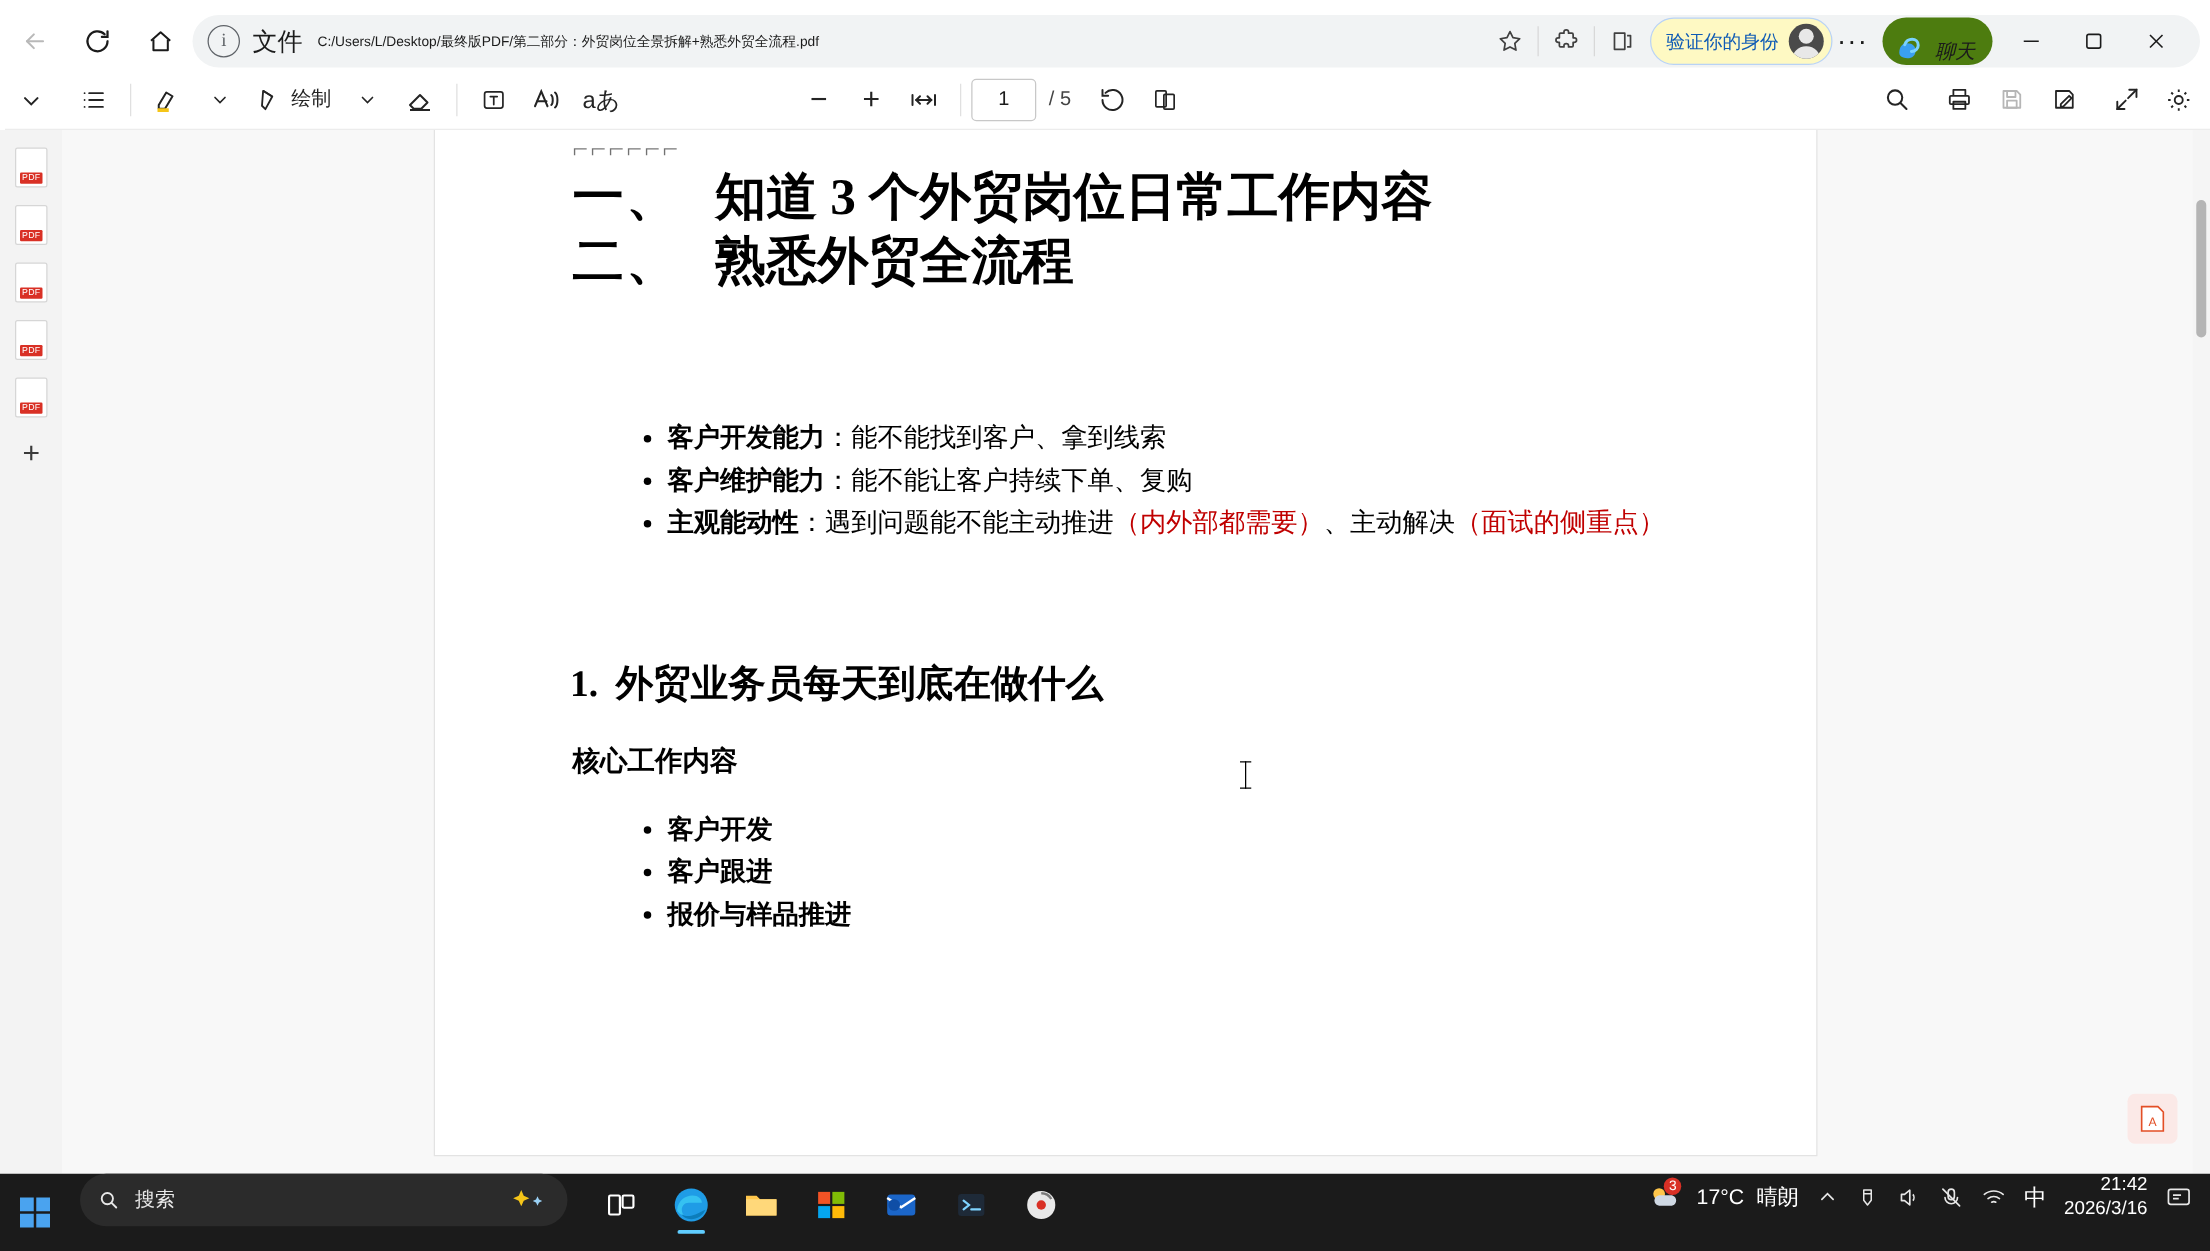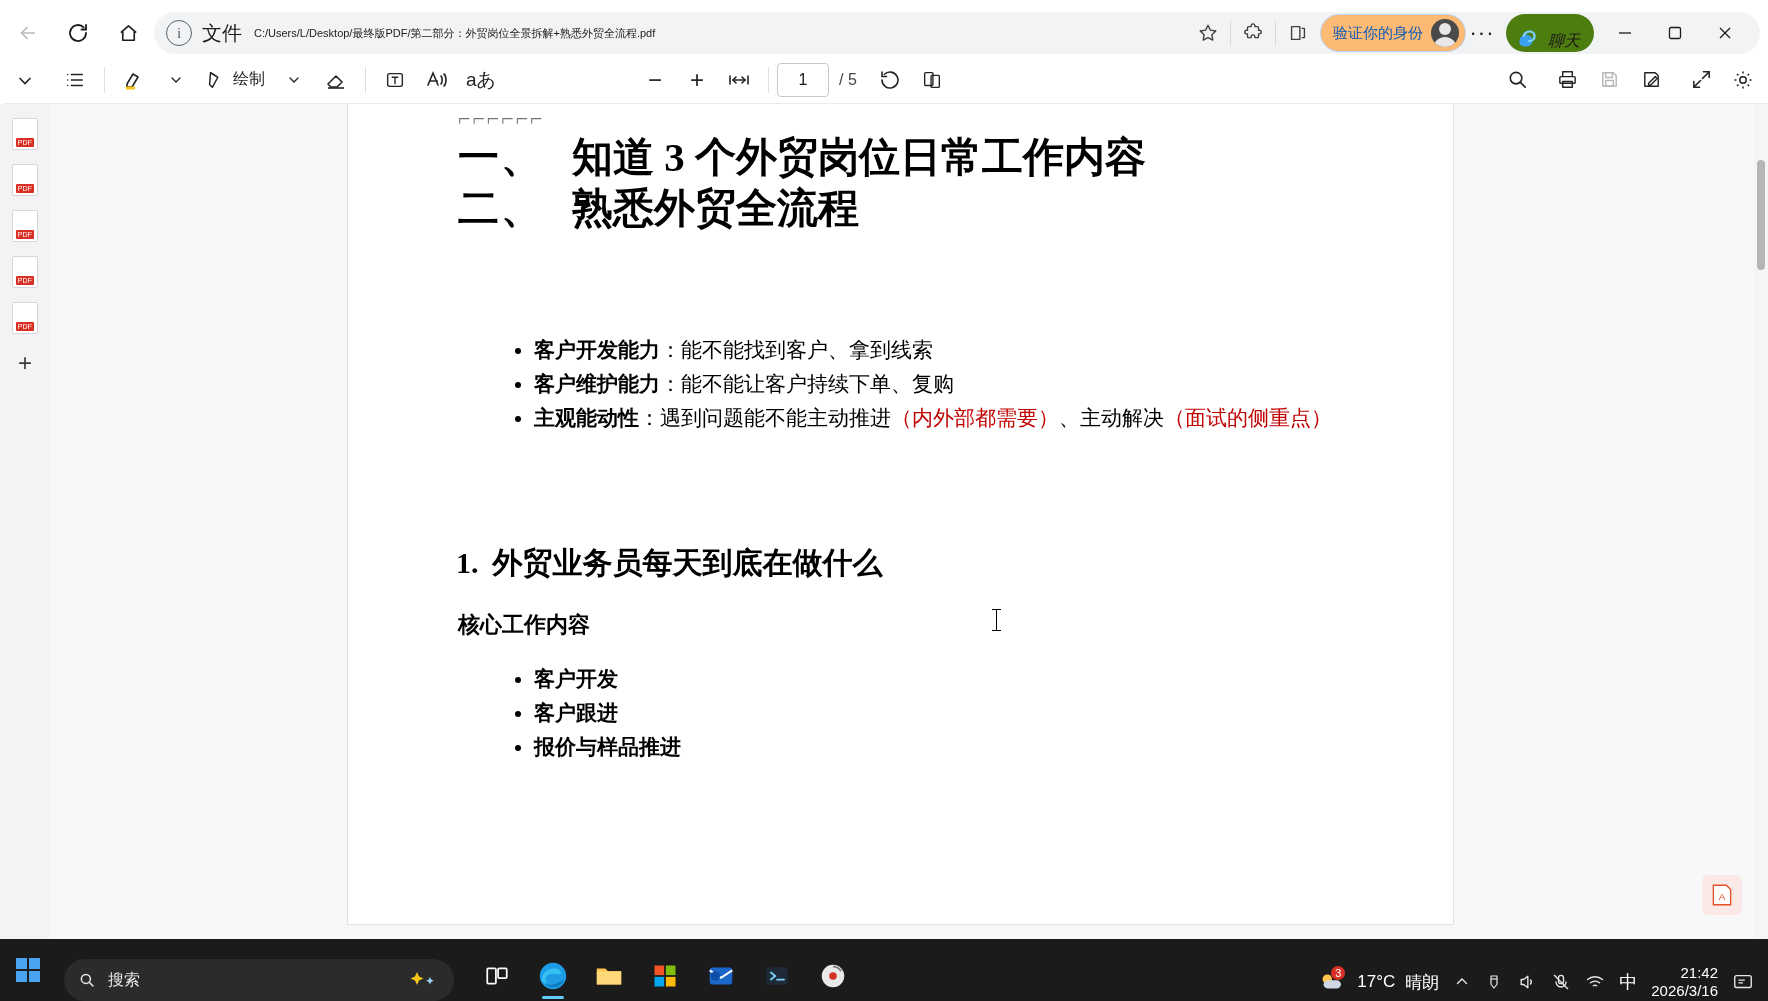--- a/index.html
+++ b/index.html
@@ -62,21 +62,21 @@
     display: flex; align-items: center; justify-content: center;
     color: #404040;
   }
   .divider-v {
     width: 1px; height: 24px; background: #d8d8d8; margin: 0 6px;
   }
   .identity-pill {
     display: flex; align-items: center; gap: 8px;
     height: 38px; border: 1.5px solid #b9d3f5; border-radius: 19px;
     padding: 0 6px 0 12px; margin-left: 6px;
-    background: #fdba74;
+    background: #fef9c3;
     flex: 0 0 auto;
   }
   .identity-pill .txt { font-size: 15px; color: #0f5bb5; white-space: nowrap; }
   .avatar {
     width: 28px; height: 28px; border-radius: 50%;
     background: #4a4a4a; position: relative; overflow: hidden;
   }
   .avatar::before {
     content:""; position: absolute; left: 8px; top: 4px;
     width: 12px; height: 12px; border-radius: 50%; background: #e8e8e8;
@@ -164,21 +164,21 @@
     color: #000000;
   }
   .clip-top { font-size: 22px; color: #000; opacity: 0.55; padding-top: 2px; letter-spacing: 2px;}
   .h-line {
     display: flex; align-items: baseline; gap: 28px;
     font-size: 41px; font-weight: bold; line-height: 1.25;
   }
   .h-line .num { letter-spacing: 2px; }
   .blocksp-1 { height: 86px; }
   .sub-bold { font-size: 22px; font-weight: bold; margin-bottom: 6px; }
-  ul.doc-list { margin: 12px 0 16px 0; padding-left: 76px; }
+  ul.doc-list { margin: 12px 0 0 0; padding-left: 76px; }
   ul.doc-list li { font-size: 21px; line-height: 1.62; }
   .b { font-weight: bold; }
   .red { color: #c00000; }
   .blocksp-2 { height: 92px; }
   .h2 { font-size: 30px; font-weight: bold; margin-left: -2px; }
   .h2 .idx { margin-right: 14px; }
   .sub-bold2 { font-size: 22px; font-weight: bold; margin-top: 26px; }
   ul.doc-list2 { margin: 22px 0 0 0; padding-left: 76px; }
   ul.doc-list2 li { font-size: 21px; line-height: 1.62; font-weight: bold; }
   .caret {
@@ -202,21 +202,21 @@
   }
   .acro-badge {
     position: absolute; right: 26px; bottom: 24px;
     width: 40px; height: 40px; border-radius: 6px;
     background: #fbe9e7; display:flex; align-items:center; justify-content:center;
   }
 
   
   .taskbar {
     position: absolute; left: 0; bottom: 0; width: 1768px; height: 62px;
-    background: #1b1b1b; display: flex; align-items: flex-end;
+    background: #1b1b1b; display: flex; align-items: flex-start;
   }
   .tb-start {
     width: 56px; height: 62px; display: flex; align-items: center; justify-content: center;
   }
   .win-logo { width: 24px; height: 24px; display: grid; grid-template-columns: 11px 11px; grid-template-rows: 11px 11px; gap: 2px;}
   .win-logo i { background: #4aa3ef; display:block; }
   .search-pill {
     height: 42px; width: 390px; margin-left: 8px;
     background: #2b2b2b; border-radius: 21px;
     display: flex; align-items: center; padding: 0 14px; gap: 12px;

